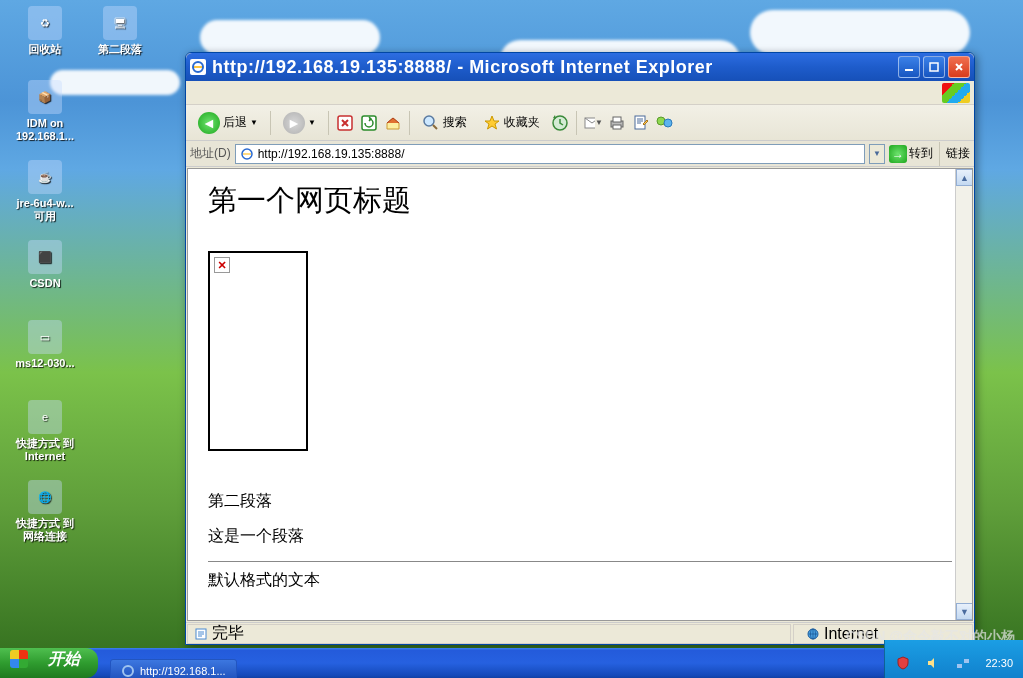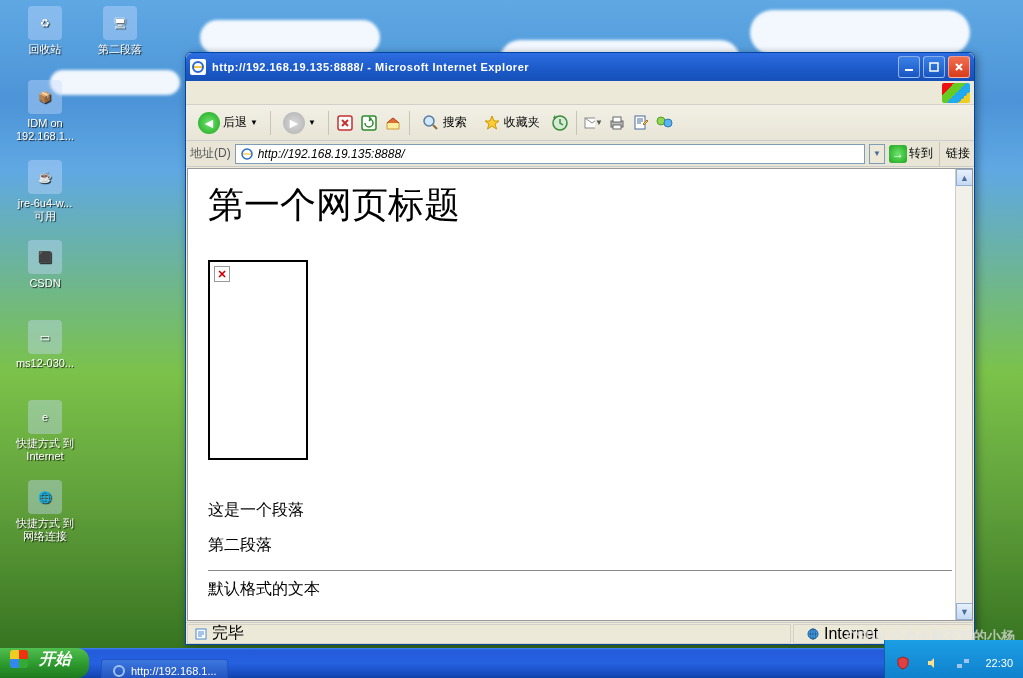--- a/index.html
+++ b/index.html
@@ -2,63 +2,63 @@
 <html><head>
 <meta charset="utf-8">
 <style>
 * { margin: 0; padding: 0; box-sizing: border-box; font-family: "Microsoft YaHei", "SimSun", Arial, sans-serif; }
 body { width: 1023px; height: 678px; overflow: hidden; position: relative; background: linear-gradient(to bottom, #5FA8E3 0%, #4C94D7 15%, #5FA8E3 25%, #7BC24A 55%, #5F9E3A 75%, #2F6B1C 100%); }
 .desktop { position: absolute; inset: 0; }
 .clouds { position: absolute; top: 0; left: 0; right: 0; height: 200px; pointer-events: none; }
 .cloud { position: absolute; background: rgba(255,255,255,0.92); border-radius: 50px; filter: blur(1.5px); }
 .desktop-icon { position: absolute; width: 70px; text-align: center; color: #fff; font-size: 11px; text-shadow: 1px 1px 1px rgba(0,0,0,0.8); cursor: pointer; }
 .desktop-icon .icon-img { width: 34px; height: 34px; margin: 0 auto 3px; display:flex; align-items:center; justify-content:center; background: rgba(200,220,255,0.4); border-radius: 4px; }
-.desktop-icon .label { display:block; line-height:1.2; }
+.desktop-icon .label { display:block; line-height:1.2;font-weight:bold; }
 .window { position: absolute; left: 185px; top: 52px; width: 790px; height: 593px; background: #ece9d8; border: 1px solid #0046A4; border-radius: 6px 6px 0 0; box-shadow: 2px 2px 8px rgba(0,0,0,0.4); display:flex; flex-direction:column; }
-.titlebar { height: 28px; background: linear-gradient(to bottom, #2D6DE1 0%, #1E5CCB 50%, #1650B8 100%); color: #fff; display:flex; align-items:center; padding: 0 4px; border-radius: 6px 6px 0 0; font-size: 11px; }
+.titlebar { height: 28px; background: linear-gradient(to bottom, #2D6DE1 0%, #1E5CCB 50%, #1650B8 100%); color: #fff; display:flex; align-items:center; padding: 0 4px; border-radius: 6px 6px 0 0; font-size: 18px; }
 .titlebar .favicon { width: 16px; height: 16px; background: #fff; border-radius: 2px; margin-right: 6px; display:flex; align-items:center; justify-content:center; }
 .titlebar .title-text { flex: 1; font-weight: bold; font-family: "Tahoma", sans-serif; letter-spacing: 0.5px; }
 .win-controls { display:flex; gap: 3px; }
 .win-btn { width: 22px; height: 22px; border-radius: 3px; border: 1px solid rgba(255,255,255,0.5); display:flex; align-items:center; justify-content:center; cursor:pointer; font-weight:bold; font-size:11px; color:#fff; }
 .win-minimize { background: linear-gradient(to bottom,#3B81E8,#1756C1); }
 .win-maximize { background: linear-gradient(to bottom,#3B81E8,#1756C1); }
 .win-close { background: linear-gradient(to bottom,#F07050,#D83B1C); }
 .menubar { height: 24px; background: #ece9d8; display:flex; align-items:center; padding: 0 6px; font-size: 12px; border-bottom: 1px solid #d4d0c8; position:relative; }
 .menubar .menu-item { padding: 2px 8px; cursor:pointer; }
 .menubar .logo { position:absolute; right:4px; top:2px; width:28px; height:20px; background: linear-gradient(135deg,#ee1111 25%,#66cc22 25% 50%,#22aaee 50% 75%,#eecc22 75%); border-radius:2px; }
 .toolbar { height: 36px; background: linear-gradient(to bottom,#f2f0e6,#e8e5d6); display:flex; align-items:center; padding: 0 6px; gap: 4px; border-bottom: 1px solid #ccc; font-size:12px; }
 .tool-btn { display:flex; align-items:center; gap:3px; padding: 3px 6px; cursor:pointer; border-radius:3px; }
 .tool-icon { width:22px; height:22px; display:flex; align-items:center; justify-content:center; border-radius:50%; }
 .tool-back { background: radial-gradient(circle,#6EE36E,#1CA61C); color:#fff; font-size:14px; }
 .tool-fwd { background: radial-gradient(circle,#d8d8d8,#b0b0b0); color:#fff; font-size:14px; }
 .tool-sep { width:1px; height:24px; background:#c8c5b4; margin:0 2px; }
 .small-icon { width:20px; height:20px; display:flex; align-items:center; justify-content:center; cursor:pointer; }
 .addressbar { height: 26px; background: #e8e5d6; display:flex; align-items:center; padding: 0 4px; gap:4px; border-bottom:1px solid #ccc; font-size:12px; }
 .addressbar .label { color:#555; }
-.addressbar .address-input { flex:1; height:20px; background:#fff; border:1px solid #7f9db9; display:flex; align-items:center; padding:0 4px; gap:4px;font-style:italic; }
+.addressbar .address-input { flex:1; height:20px; background:#fff; border:1px solid #7f9db9; display:flex; align-items:center; padding:0 4px; gap:4px; }
 .addressbar .address-input svg { flex-shrink:0; }
 .addressbar .address-input span { flex:1; font-family:"Tahoma",sans-serif; font-size:12px; }
 .addressbar .dropdown-arrow { width:16px; height:20px; background:#ece9d8; border:1px solid #7f9db9; display:flex; align-items:center; justify-content:center; cursor:pointer; }
 .go-btn { display:flex; align-items:center; gap:2px; cursor:pointer; }
 .go-icon { width:18px; height:18px; background: radial-gradient(circle,#6EE36E,#1CA61C); border-radius:3px; color:#fff; display:flex; align-items:center; justify-content:center; font-size:12px; }
 .content-area { flex:1; background:#fff; border:1px solid #999; margin:1px; position:relative; overflow:hidden; }
 .content-scroll { position:absolute; right:0; top:0; bottom:0; width:17px; background:#ece9d8; border-left:1px solid #ccc; }
 .scroll-btn { width:17px; height:17px; background:linear-gradient(to bottom,#e8f0fb,#c3d9f1); border:1px solid #93aed4; display:flex; align-items:center; justify-content:center; font-size:9px; color:#4a6b9e; cursor:pointer; }
 .scroll-track { position:absolute; top:17px; bottom:17px; left:0; right:0; background:#f2f1e9; }
 .page-content { padding: 12px 20px; font-family:"SimSun",serif; }
-.page-content h1 { font-size: 36px; font-weight:normal; margin-bottom: 30px; }
+.page-content h1 { font-size: 29px; font-weight:normal; margin-bottom: 30px; }
 .broken-img { width: 100px; height: 200px; border:2px solid #000; padding:4px; margin-bottom:40px; }
 .broken-inner { width:16px; height:16px; border:1px solid #999; display:flex; align-items:center; justify-content:center; color:#c00; font-size:11px; font-weight:bold; background:#fff; }
 .page-content p { font-size:16px; margin-bottom:14px; }
 .page-content hr { border:none; border-top:1px solid #888; margin: 10px 0 8px; }
 .statusbar { height:22px; background:#ece9d8; border-top:1px solid #ccc; display:flex; align-items:center; font-size:16px; }
 .status-left { flex:1; display:flex; align-items:center; gap:4px; padding-left:6px; border:1px solid #d4d0c8; height:20px; margin:1px; }
 .status-section { display:flex; align-items:center; gap:4px; padding:0 12px; border:1px solid #d4d0c8; height:20px; margin:1px; }
 .taskbar { position:absolute; left:0; right:0; bottom:0; height:30px; background:linear-gradient(to bottom,#3C81EE 0%,#245BDB 8%,#2661E0 50%,#1449B9 92%,#1140A3 100%); display:flex; align-items:center; }
-.start-btn { height:30px; padding: 0 18px 8px 10px; background: linear-gradient(to bottom,#4FBF4F 0%,#2F9C2F 50%,#1E7A1E 100%); color:#fff; font-weight:bold; font-style:italic; font-size:16px; display:flex; align-items:center; gap:11px; border-radius: 0 12px 12px 0; cursor:pointer; font-family:"Microsoft YaHei"; }
+.start-btn { height:30px; padding: 0 18px 8px 10px; background: linear-gradient(to bottom,#4FBF4F 0%,#2F9C2F 50%,#1E7A1E 100%); color:#fff; font-weight:bold; font-style:italic; font-size:16px; display:flex; align-items:center; gap:20px; border-radius: 0 12px 12px 0; cursor:pointer; font-family:"Microsoft YaHei"; }
 .start-logo { width:18px; height:18px; background: conic-gradient(#ee3311 0 90deg,#33aa33 90deg 180deg,#3388ee 180deg 270deg,#eecc22 270deg 360deg); border-radius:3px; }
 .task-item { height:24px; margin-left:12px; padding:0 10px; background: linear-gradient(to bottom,#3C77E0,#1D4DB8); border:1px solid #2255c0; border-radius:3px; color:#fff; font-size:11px; display:flex; align-items:center; gap:5px; cursor:pointer; max-width:180px;margin-top:16px; }
 .tray { margin-left:auto; height:46px; background: linear-gradient(to bottom,#1B9EE4,#0F7BC8); padding:0 10px; display:flex; align-items:center; gap:14px; color:#fff; font-size:11px; border-left:1px solid rgba(0,0,0,0.3); }
 .tray-icon { width:16px; height:16px; display:flex; align-items:center; justify-content:center; }
 .watermark { position:absolute; right:8px; bottom:32px; color:rgba(230,230,230,0.7); font-size:14px; pointer-events:none;font-weight:bold; }
 </style>
 </head>
 <body>
 
 <div class="desktop">
@@ -237,22 +237,22 @@
       <div class="tool-sep"></div>
       <span>链接</span>
     </div>
 
     <div class="content-area">
       <div class="page-content">
         <h1>第一个网页标题</h1>
         <div class="broken-img">
           <div class="broken-inner">✕</div>
         </div>
+        <p>第二段落</p>
         <p>这是一个段落</p>
-        <p>第二段落</p>
         <hr>
         <p>默认格式的文本</p>
       </div>
       <div class="content-scroll">
         <div class="scroll-btn">▲</div>
         <div class="scroll-track"></div>
         <div class="scroll-btn" style="position:absolute;bottom:0">▼</div>
       </div>
     </div>
 

